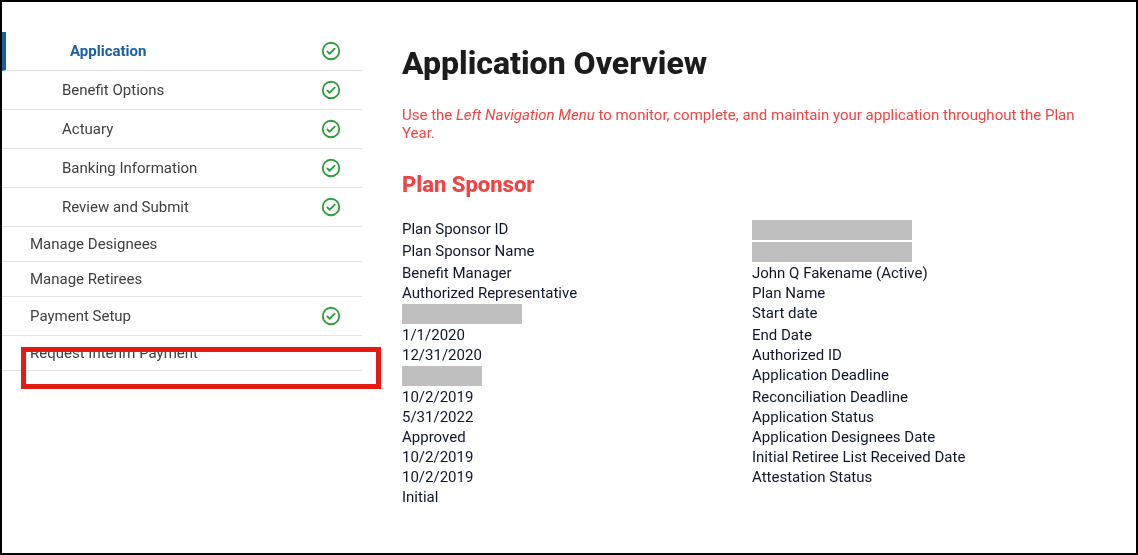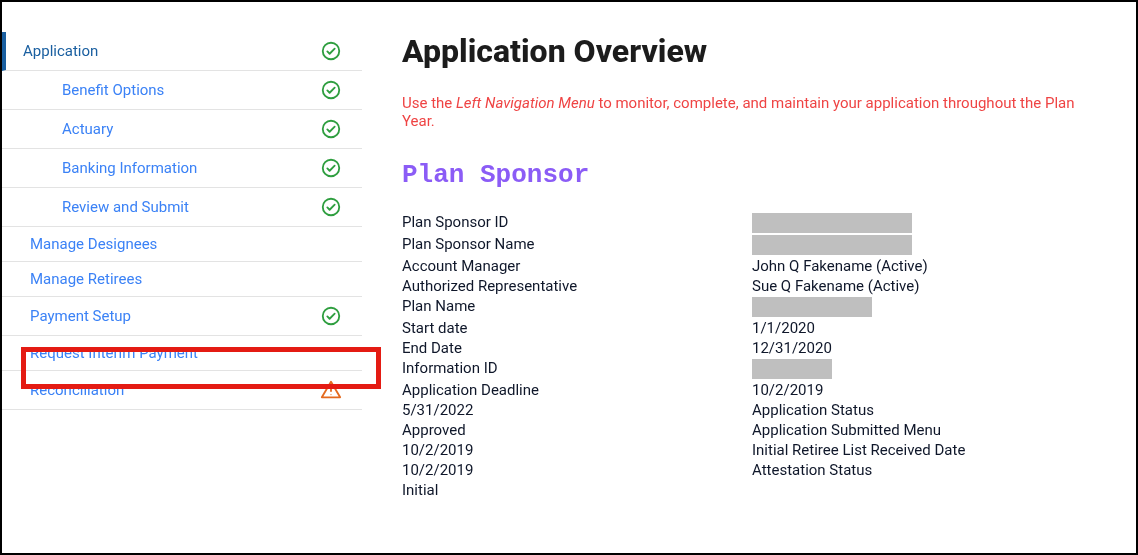--- a/index.html
+++ b/index.html
@@ -24,35 +24,35 @@
     padding: 30px 0 0 0;
     flex-shrink: 0;
   }
   .nav-item {
     display: flex;
     align-items: center;
     justify-content: space-between;
     padding: 8px 20px 8px 44px;
     border-bottom: 1px solid #e3e3e3;
     font-size: 15px;
-    color: #3b82f6;
+    color: #404040;
     cursor: pointer;
     position: relative;
   }
   .nav-item.top-level {
     padding-left: 28px;
   }
   .nav-item.sub {
     padding-left: 60px;
   }
   .nav-item.active {
     color: #1a5fa0;
-    font-weight: 400;
+    font-weight: 700;
     border-left: 4px solid #1a5fa0;
-    padding-left: 17px;
+    padding-left: 64px;
   }
   .nav-item .label { flex: 1; }
   .nav-item .icon {
     width: 22px;
     height: 22px;
     flex-shrink: 0;
   }
   .check-icon svg { display: block; }
   .warn-icon svg { display: block; }
   .highlighted-box {
@@ -60,39 +60,39 @@
     border: 5px solid #e41b13;
     pointer-events: none;
     left: 19px;
     top: 345px;
     width: 360px;
     height: 42px;
   }
   .main {
     flex: 1;
     padding: 30px 40px 0 40px;
+    margin-top: 12px;
   }
   .page-title {
     font-size: 32px;
     font-weight: 800;
     color: #1c1c1c;
     margin-bottom: 24px;
   }
   .intro {
     font-size: 15px;
     color: #ef4444;
     margin-bottom: 30px;
   }
   .intro em { font-style: italic; }
   .section-title {
-    font-size: 26px;
+    font-size: 22px;
     font-weight: 800;
-    color: #8b5cf6;
+    color: #ef4444;
     margin-bottom: 22px;
-    font-family: Liberation Mono, monospace;
   }
   .kv-grid {
     display: grid;
     grid-template-columns: 350px 1fr;
     row-gap: 0;
     font-size: 15px;
     color: #0f172a;
   }
   .kv-grid .k { padding: 1px 0; }
   .kv-grid .v { padding: 1px 0; }
@@ -168,62 +168,52 @@
           <span class="label">Payment Setup</span>
           <span class="icon check-icon">
             <svg viewBox="0 0 24 24" width="22" height="22" fill="none" stroke="#2e9e3f" stroke-width="2">
               <circle cx="12" cy="12" r="9"></circle>
               <path d="M8 12.5l2.5 2.5L16 9.5" stroke-linecap="round" stroke-linejoin="round"></path>
             </svg>
           </span>
         </div>
         <div class="nav-item top-level">
           <span class="label">Request Interim Payment</span>
-        </div>
-        <div class="nav-item top-level">
-          <span class="label">Reconciliation</span>
-          <span class="icon warn-icon">
-            <svg viewBox="0 0 24 24" width="22" height="22" fill="none" stroke="#e46a1f" stroke-width="2">
-              <path d="M12 3 L22 20 H2 Z" stroke-linejoin="round"></path>
-              <line x1="12" y1="9" x2="12" y2="14"></line>
-              <circle cx="12" cy="17" r="0.6" fill="#e46a1f" stroke="none"></circle>
-            </svg>
-          </span>
         </div>
       </nav>
 
     <main class="main">
       <h1 class="page-title">Application Overview</h1>
       <p class="intro">
         <span>Use the </span><em>Left Navigation Menu</em><span> to monitor, complete, and maintain your application throughout the Plan Year.</span>
       </p>
       <h2 class="section-title">Plan Sponsor</h2>
       <div class="kv-grid" id="kvgrid">
           <div class="k">Plan Sponsor ID</div>
           <div class="v"><span class="redacted w160"></span></div>
           <div class="k">Plan Sponsor Name</div>
           <div class="v"><span class="redacted w160"></span></div>
-          <div class="k">Account Manager</div>
+          <div class="k">Benefit Manager</div>
           <div class="v">John Q Fakename (Active)</div>
           <div class="k">Authorized Representative</div>
-          <div class="v">Sue Q Fakename (Active)</div>
           <div class="k">Plan Name</div>
           <div class="v"><span class="redacted w120"></span></div>
           <div class="k">Start date</div>
           <div class="v">1/1/2020</div>
           <div class="k">End Date</div>
           <div class="v">12/31/2020</div>
-          <div class="k">Information ID</div>
+          <div class="k">Authorized ID</div>
           <div class="v"><span class="redacted w80"></span></div>
           <div class="k">Application Deadline</div>
           <div class="v">10/2/2019</div>
+          <div class="k">Reconciliation Deadline</div>
           <div class="v">5/31/2022</div>
           <div class="k">Application Status</div>
           <div class="v">Approved</div>
-          <div class="k">Application Submitted Menu</div>
+          <div class="k">Application Designees Date</div>
           <div class="v">10/2/2019</div>
           <div class="k">Initial Retiree List Received Date</div>
           <div class="v">10/2/2019</div>
           <div class="k">Attestation Status</div>
           <div class="v">Initial</div>
         </div>
     </main>
 
   </div>
   <div class="highlighted-box"></div>

